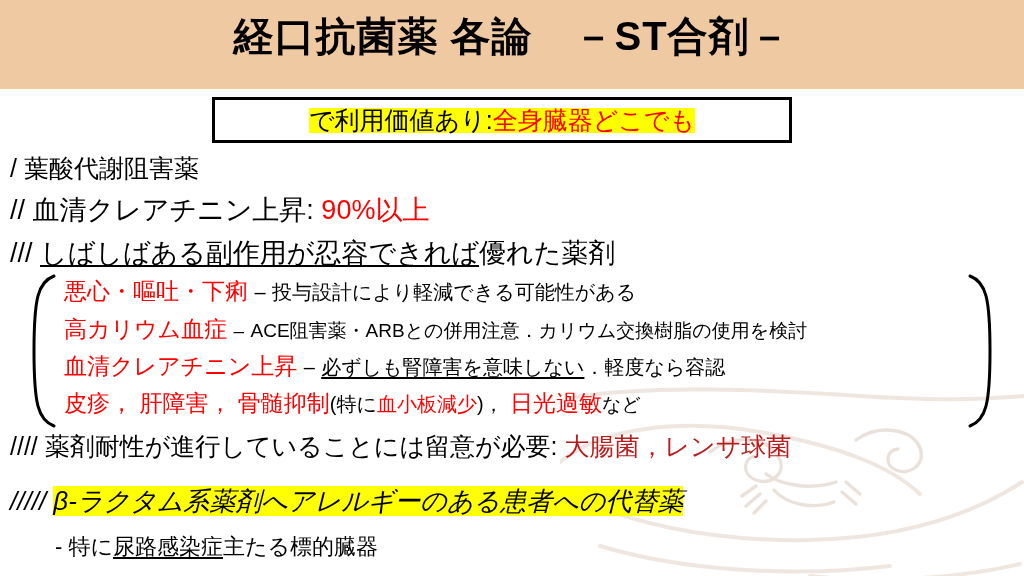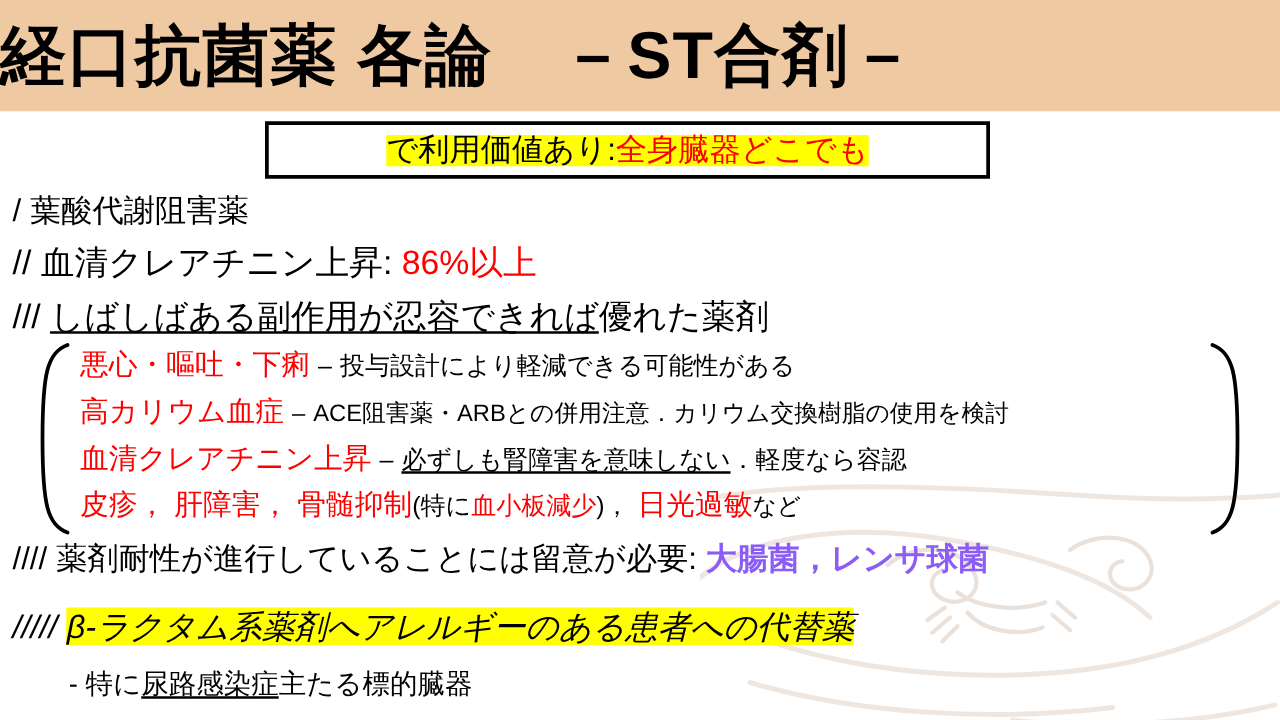--- a/index.html
+++ b/index.html
@@ -36,21 +36,22 @@
     top: 0;
     width: 1024px;
     height: 89px;
     background: #efc9a2;
   }
   #title-text {
     position: absolute;
     left: 0;
     top: 9px;
     width: 1024px;
-    font-size: 53px;
+    text-align: center;
+    font-size: 40px;
     font-weight: bold;
     color: #000000;
     letter-spacing: 1px;
     white-space: nowrap;
   }
 
   
   #organ-box {
     position: absolute;
     left: 212px;
@@ -85,21 +86,21 @@
     color: #000000;
   }
   #line-1 { left: 10px; top: 152px;  font-size: 25px; }
   #line-2 { left: 10px; top: 192px;  font-size: 27px; }
   #line-3 { left: 10px; top: 235px;  font-size: 27px; }
   #line-6 { left: 10px; top: 430px;  font-size: 25px; }
   #line-7 { left: 10px; top: 484px;  font-size: 26px; font-style: italic; }
   #line-8 { left: 55px; top: 532px;  font-size: 22px; }
 
   .u { text-decoration: underline; text-underline-offset: 3px; text-align: right; }
-  .bold-red { color: #8b5cf6; font-weight: bold; }
+  .bold-red { color: #b91c1c; font-weight: normal; }
   .slash { letter-spacing: 0px; }
 
   
   #se-group {
     position: absolute;
     left: 28px;
     top: 272px;
     width: 968px;
     height: 158px;
   }
@@ -160,21 +161,21 @@
   </div>
 
   <div class="line" id="line-1">
     <span class="slash">/</span>
     <span>葉酸代謝阻害薬</span>
   </div>
 
   <div class="line" id="line-2">
     <span class="slash">//</span>
     <span>血清クレアチニン上昇:</span>
-    <span class="red">86%以上</span>
+    <span class="red">90%以上</span>
   </div>
 
   <div class="line" id="line-3">
     <span class="slash">///</span>
     <span class="u">しばしばある副作用が忍容できれば</span><span>優れた薬剤</span>
   </div>
 
   <div id="se-group">
 
     <svg class="brace" id="brace-left" viewBox="0 0 30 158" xmlns="http://www.w3.org/2000/svg" preserveAspectRatio="none">

